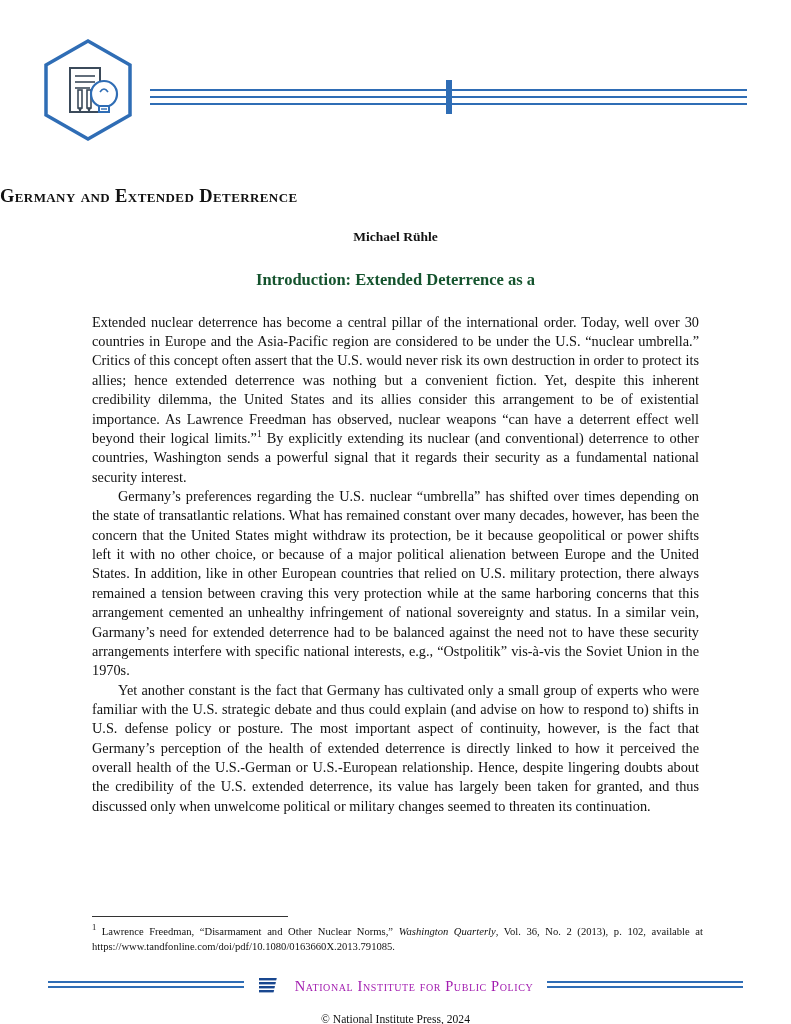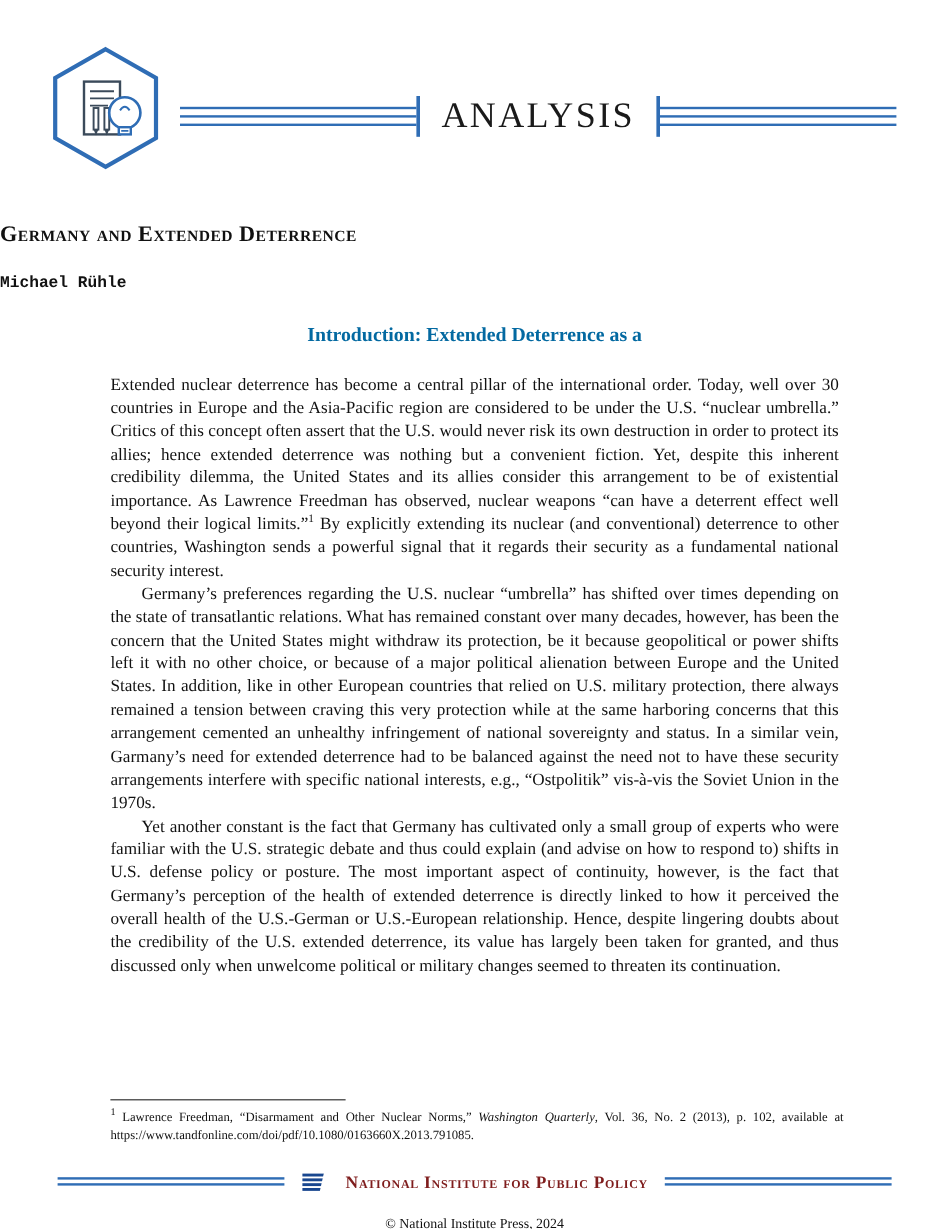--- a/index.html
+++ b/index.html
@@ -86,34 +86,34 @@
   
   .doc-title {
     font-size: 18.5px;
     font-weight: bold;
     font-variant: small-caps;
     letter-spacing: 0.4px;
     margin: 30px 0 0 0;
     color: #111;
   }
   .author {
-    text-align: left;
-    font-family: Liberation Mono, monospace;
+    text-align: center;
+    font-family: Liberation Serif, serif;
     font-size: 13.5px;
     font-weight: bold;
     margin: 22px 0 0 0;
     color: #111;
   }
   .section-title {
     text-align: center;
     font-size: 16.5px;
     font-weight: bold;
     line-height: 1.32;
     margin: 24px 0 0 0;
-    color: #0369a1;
+    color: #14532d;
   }
 
   
   .body-col {
     margin: 22px 92px 17px 92px;
   }
   .body-col p {
     font-size: 14.3px;
     line-height: 1.355;
     text-align: justify;
@@ -188,24 +188,24 @@
     padding: 0 14px;
     flex: 0 0 auto;
   }
   .nipp-mark {
     width: 28px;
     height: 20px;
     flex: 0 0 auto;
   }
   .footer-name {
     font-variant: small-caps;
-    font-weight: bold;
+    font-weight: normal;
     font-size: 14.5px;
     letter-spacing: 0.6px;
-    color: #7f1d1d;
+    color: #a21caf;
     white-space: nowrap;
   }
   .copyright {
     text-align: center;
     font-size: 11.6px;
     margin-top: 14px;
     color: #111;
   }
 </style>
 </head>
@@ -233,21 +233,20 @@
       </svg>
     </div>
 
     <div class="analysis-band">
       <div class="rule-left">
         <div class="ln a"></div>
           <div class="ln b"></div>
           <div class="ln c"></div>
       </div>
       <div class="cap"></div>
-      <div class="analysis-title">ANALYSIS</div>
       <div class="cap"></div>
       <div class="rule-right">
         <div class="ln a"></div>
           <div class="ln b"></div>
           <div class="ln c"></div>
       </div>
     </div>
   </div>
 
   <div class="doc-title">Germany and Extended Deterrence</div>

